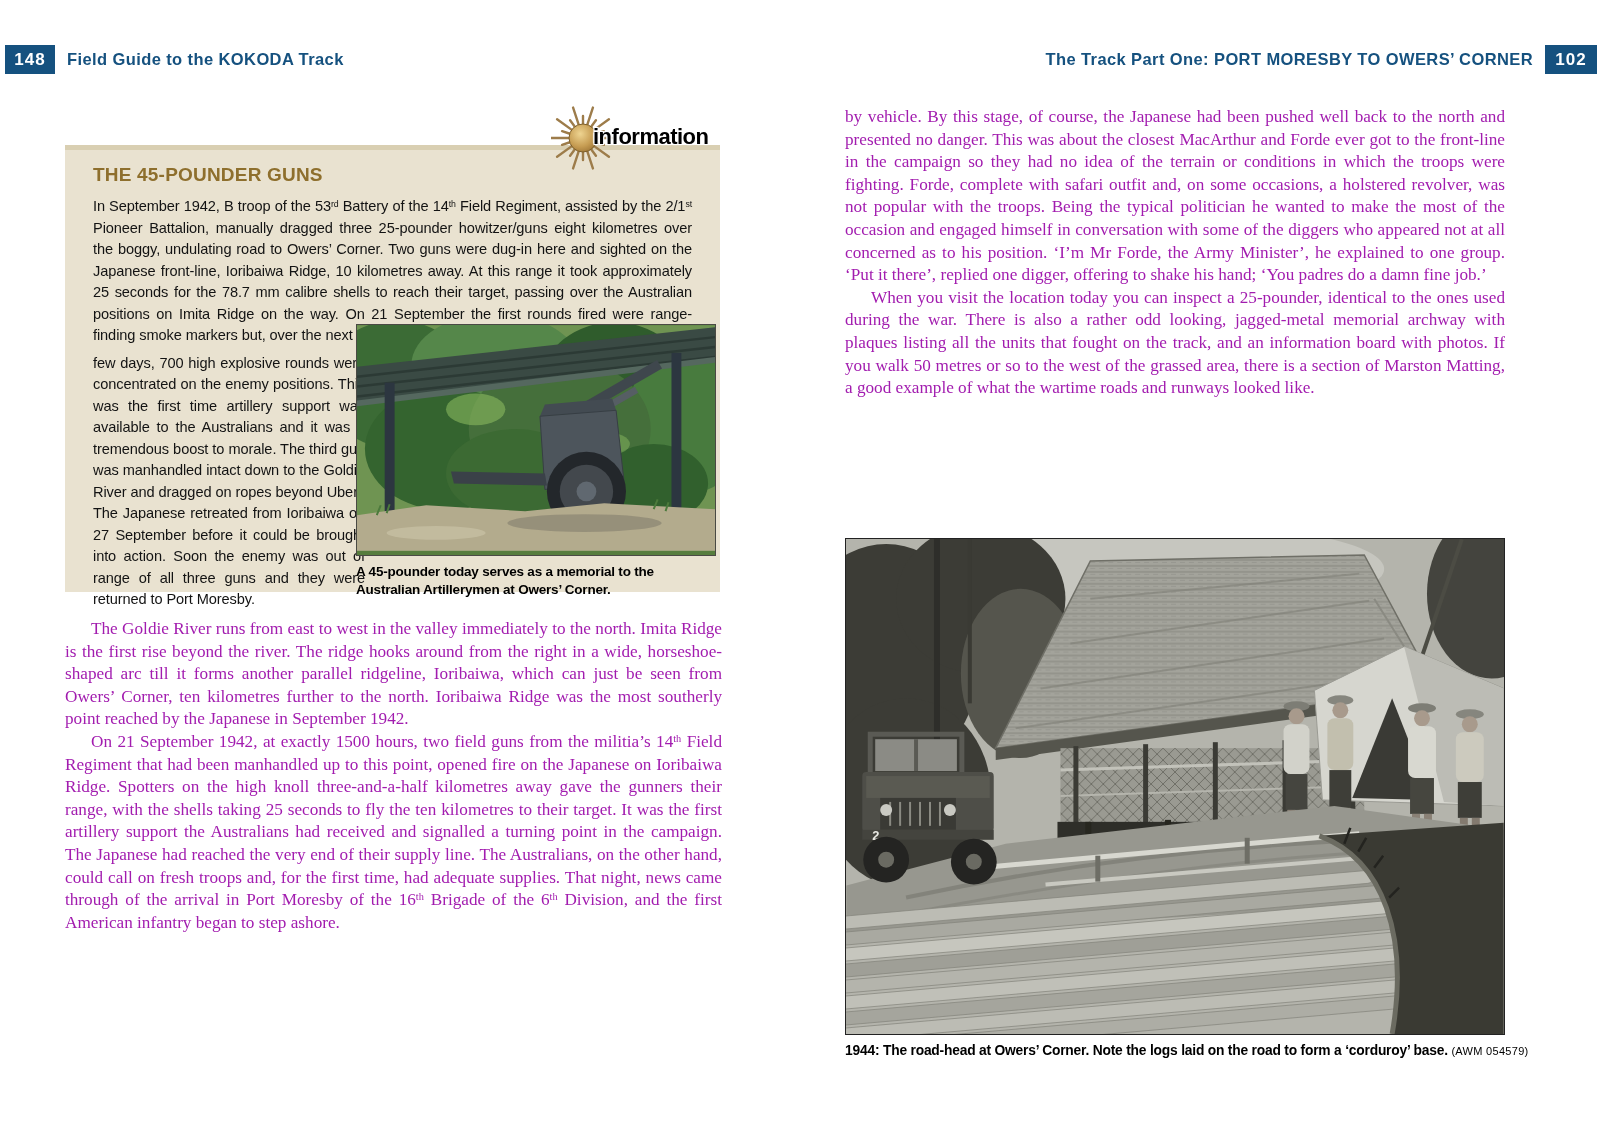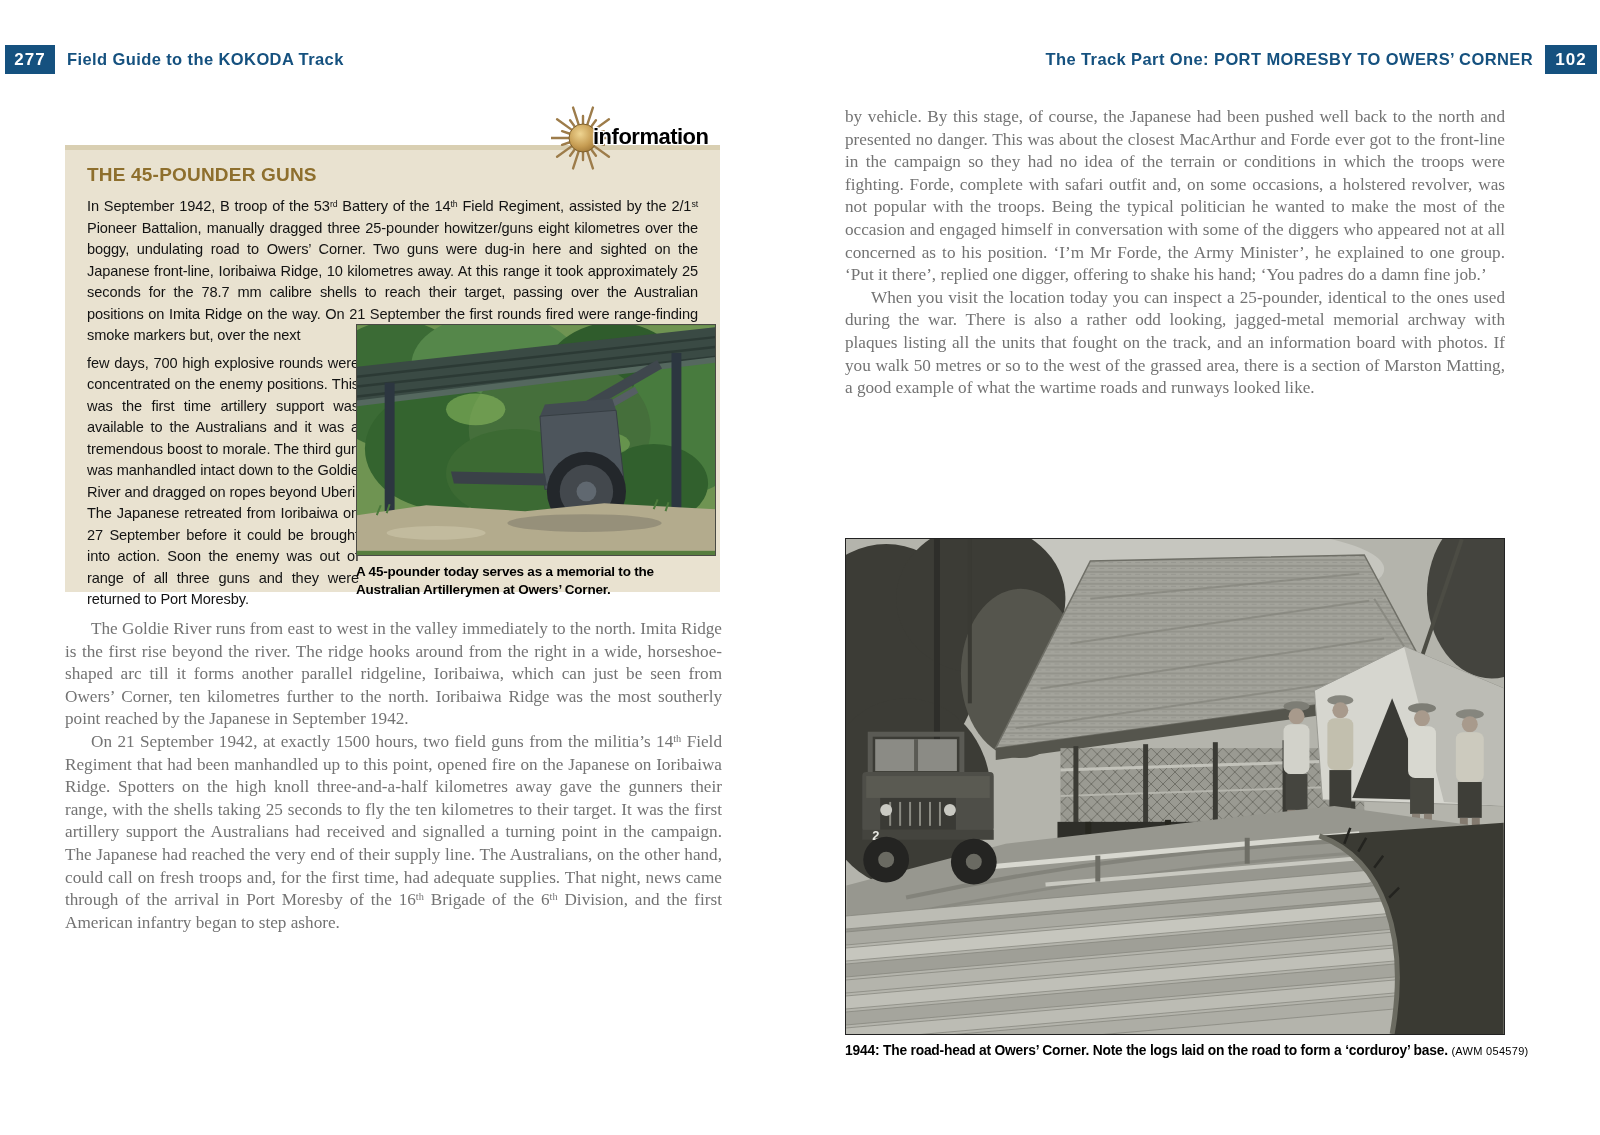--- a/index.html
+++ b/index.html
@@ -9,54 +9,54 @@
   .pgnum{position:absolute;top:45px;height:29px;background:var(--navy);color:#fff;
          font-weight:bold;font-size:17px;line-height:29px;text-align:center;letter-spacing:1px;}
   .pgnum-left{left:5px;width:50px;}
   .pgnum-right{right:3px;width:52px;}
   .runhead{position:absolute;top:45px;line-height:29px;color:var(--navy);font-weight:bold;
            font-size:16.5px;letter-spacing:.4px;white-space:nowrap;}
   .runhead-left{left:67px;}
   .runhead-right{right:67px;}
   
   .infobox{position:absolute;left:65px;top:145px;width:655px;height:447px;background:#e9e2d0;
-           border-top:5px solid #d9cfb2;box-sizing:border-box;padding:10px 22px;}
+           border-top:5px solid #d9cfb2;box-sizing:border-box;padding:10px 28px;}
   .infobox h2{margin:4px 0 10px;font-size:19px;color:#8e6f2d;font-weight:bold;letter-spacing:.2px;}
   .ibody{font-size:14.6px;line-height:21.5px;text-align:justify;color:#131313;letter-spacing:-.1px;}
   .ib-beside{width:272px;margin-top:6px;}
   .ib-photo{position:absolute;top:174px;right:4px;width:360px;}
   .photo-frame{border:1px solid #4a4a44;box-sizing:border-box;overflow:hidden;background:#567d3d;}
   .ib-caption{margin-top:7px;font-size:13.5px;line-height:17.5px;font-weight:bold;color:#000;letter-spacing:-.2px;}
   
   .badge{position:absolute;top:-46px;left:486px;width:180px;height:72px;}
   .badge svg{position:absolute;left:0;top:0;}
   .badge-text{position:absolute;left:42px;top:20px;font-size:22px;font-weight:bold;color:#000;
               letter-spacing:-.5px;
               text-shadow:0 0 2px #fff,0 0 2px #fff,0 0 3px #fff,1px 1px 0 #fff,-1px -1px 0 #fff,1px -1px 0 #fff,-1px 1px 0 #fff;}
   
   .maintext{position:absolute;font-family:"Liberation Serif",serif;font-size:17.2px;
-            line-height:22.6px;text-align:justify;color:#737373;}
+            line-height:22.6px;text-align:justify;color:#a21caf;}
   .maintext p{margin:0;text-indent:26px;}
   .maintext p.noindent{text-indent:0;}
   .maintext-left{left:65px;top:618px;width:657px;}
   .maintext-right{left:845px;top:106px;width:660px;}
   sup{font-size:.6em;line-height:0;vertical-align:baseline;position:relative;top:-.45em;margin-top:27px;}
   
   .photo-right{position:absolute;left:845px;top:538px;width:660px;height:497px;
                border:1px solid #222;box-sizing:border-box;background:#b4b4ac;overflow:hidden;}
   .photo-right-caption{position:absolute;left:845px;top:1043px;width:662px;font-size:13.8px;
                        font-weight:bold;color:#000;letter-spacing:-.2px;white-space:nowrap;}
   .photo-credit{font-weight:normal;font-size:11px;letter-spacing:.3px;}
 </style>
 </head>
 <body>
 
 <div class="spread">
 
-  <div class="pgnum pgnum-left">277</div>
+  <div class="pgnum pgnum-left">148</div>
   <div class="runhead runhead-left">Field Guide to the KOKODA Track</div>
   <div class="runhead runhead-right">The Track Part One: PORT MORESBY TO OWERS’ CORNER</div>
   <div class="pgnum pgnum-right">102</div>
 
   <div class="infobox">
 
     <div class="badge">
       <svg width="68" height="72" viewBox="0 0 68 72">
         <defs>
           <radialGradient id="sg" cx="40%" cy="35%" r="75%">

